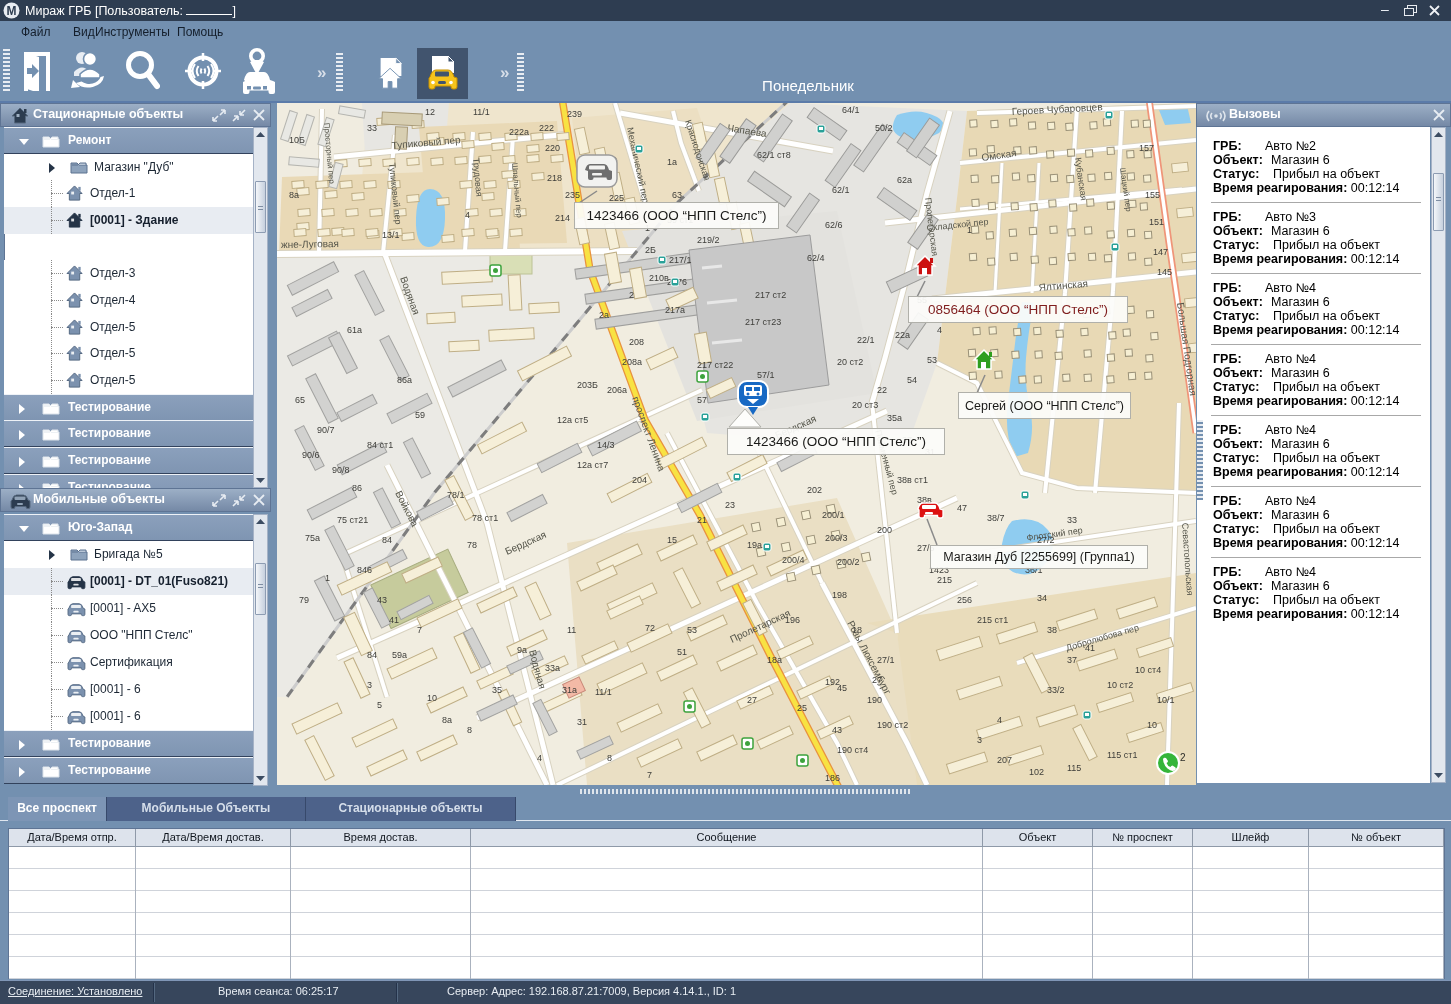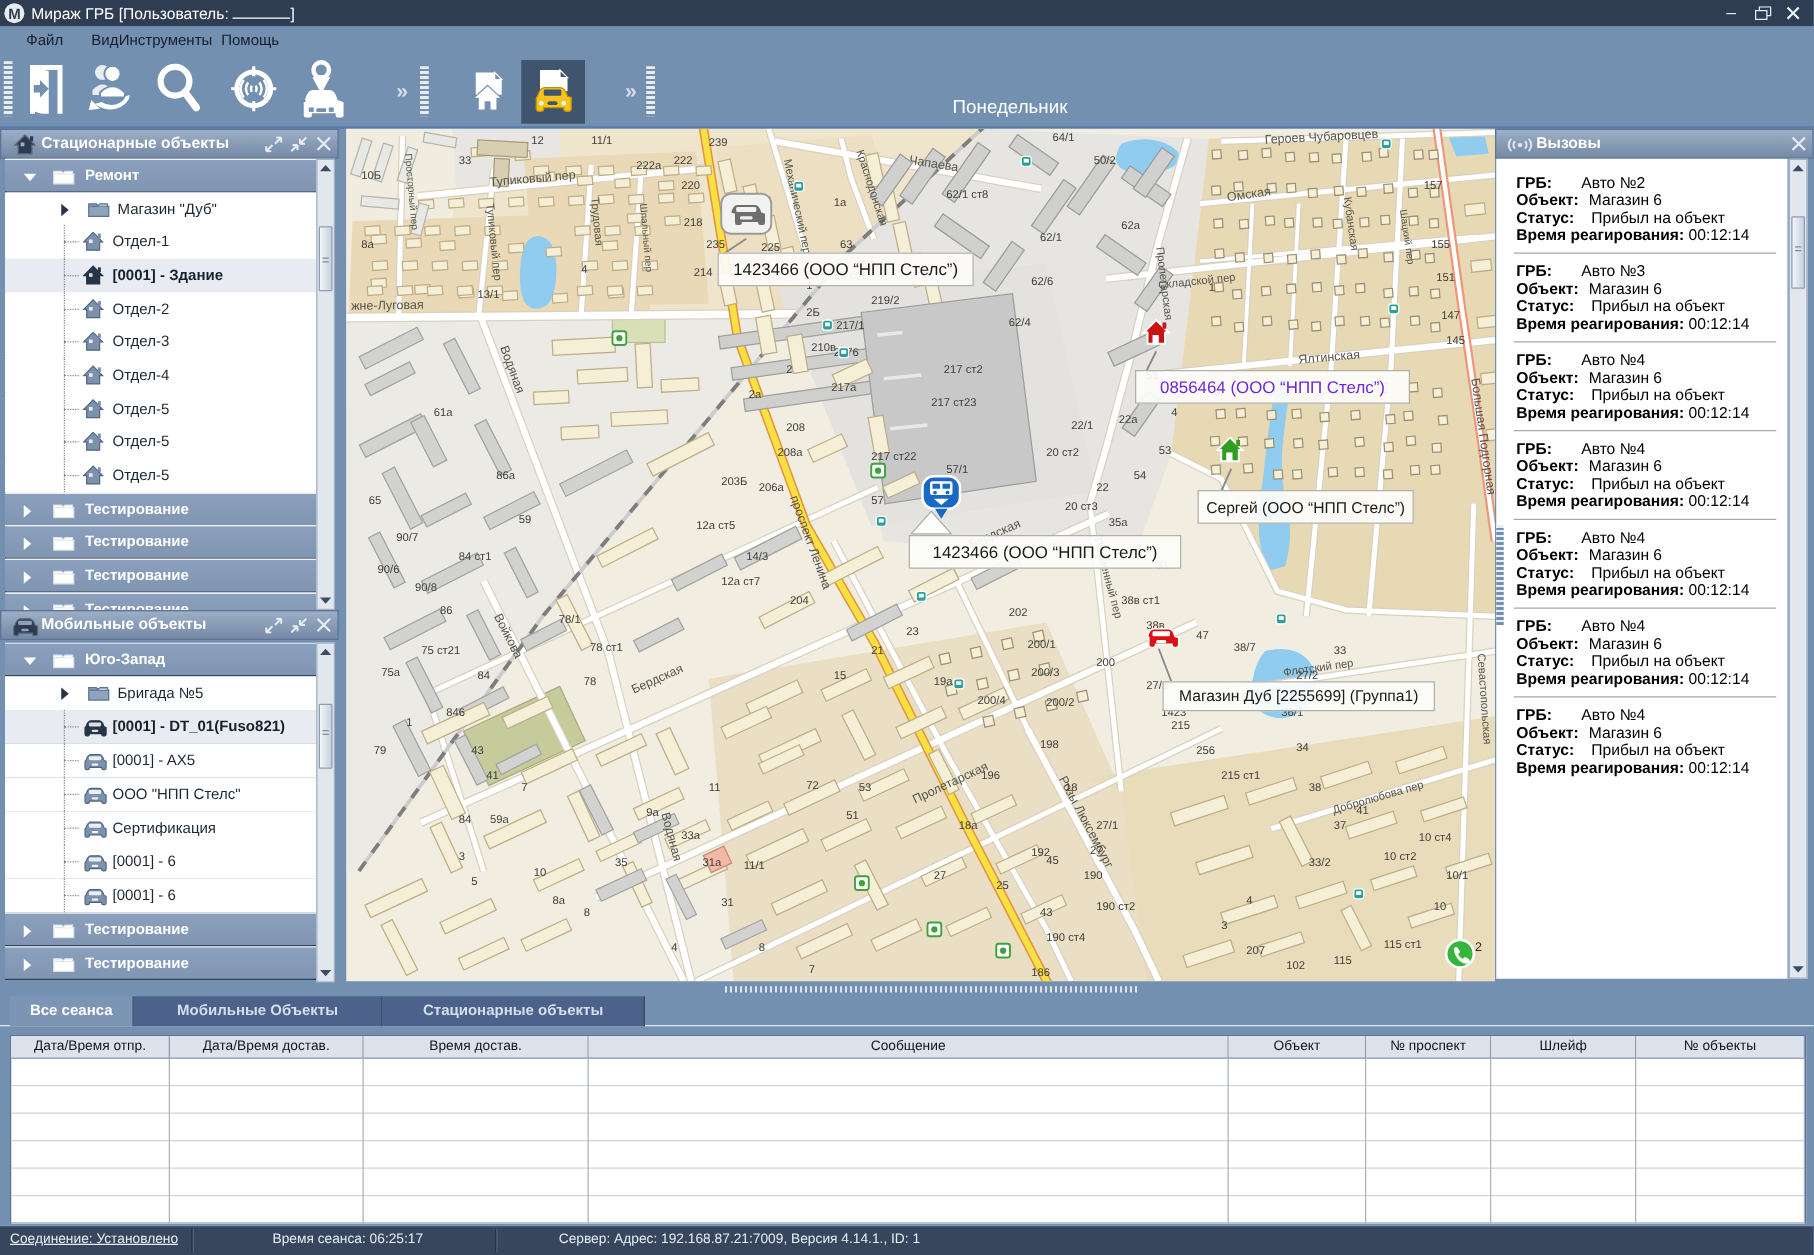--- a/index.html
+++ b/index.html
@@ -171,32 +171,20 @@
       <div style="position:absolute;left:47px;top:0;height:27px;border-left:1px dotted #8a8a8a;"></div>
       <div style="position:absolute;left:47px;top:13px;width:12px;border-top:1px dotted #8a8a8a;"></div>
       <span style="position:absolute;left:62px;top:0;">
         <svg width="18" height="17" viewBox="0 0 19 18" style="position:absolute;top:5px;">
           <path d="M9 1 L17 9 L14.5 9 L14.5 16 L3.5 16 L3.5 9 L1 9 Z" fill="#253447" stroke="#253447" stroke-width="1"></path>
           <rect x="5.5" y="7" width="3" height="3" fill="#fff" opacity="0.85"></rect>
           <rect x="13" y="2" width="2.5" height="4" fill="#253447"></rect>
         </svg>
       </span>
       <span style="position:absolute;left:86px;top:6px;">[0001] - Здание</span>
-    </div>
-    <div class="treerow" style="top:107px;height:27px;">
-      <div style="position:absolute;left:47px;top:0;height:27px;border-left:1px dotted #8a8a8a;"></div>
-      <div style="position:absolute;left:47px;top:13px;width:12px;border-top:1px dotted #8a8a8a;"></div>
-      <span style="position:absolute;left:62px;top:0;">
-        <svg width="18" height="17" viewBox="0 0 19 18" style="position:absolute;top:5px;">
-          <path d="M9 1 L17 9 L14.5 9 L14.5 16 L3.5 16 L3.5 9 L1 9 Z" fill="#7b91ae" stroke="#51657f" stroke-width="1"></path>
-          <rect x="5.5" y="7" width="3" height="3" fill="#fff" opacity="0.85"></rect>
-          <rect x="13" y="2" width="2.5" height="4" fill="#7b91ae"></rect>
-        </svg>
-      </span>
-      <span style="position:absolute;left:86px;top:6px;">Отдел-2</span>
     </div>
     <div class="treerow" style="top:133px;height:27px;">
       <div style="position:absolute;left:47px;top:0;height:27px;border-left:1px dotted #8a8a8a;"></div>
       <div style="position:absolute;left:47px;top:13px;width:12px;border-top:1px dotted #8a8a8a;"></div>
       <span style="position:absolute;left:62px;top:0;">
         <svg width="18" height="17" viewBox="0 0 19 18" style="position:absolute;top:5px;">
           <path d="M9 1 L17 9 L14.5 9 L14.5 16 L3.5 16 L3.5 9 L1 9 Z" fill="#7b91ae" stroke="#51657f" stroke-width="1"></path>
           <rect x="5.5" y="7" width="3" height="3" fill="#fff" opacity="0.85"></rect>
           <rect x="13" y="2" width="2.5" height="4" fill="#7b91ae"></rect>
         </svg>
@@ -1166,21 +1154,21 @@
 </g>
         <g transform="translate(879,648)">
 <circle cx="12" cy="12" r="11" fill="#35b53a" stroke="#fff" stroke-width="2"></circle>
 <path d="M7 8 q1 -2 3 -1 l2 3 q0 1.5 -1.5 2 q1 3 4 4 q0.5 -1.5 2 -1.5 l3 2 q1 2 -1 3 q-3 1.5 -7 -2 q-4 -3.5 -4.5 -9.5 Z" fill="#fff"></path>
 <text x="24" y="10" font-size="10" fill="#2c2c28">2</text>
 </g>
       </g>
 </svg>
 <div style="position:absolute;left:297px;top:99px;width:205px;height:27px;background:rgba(252,252,250,0.93);border:1px solid #b0b0aa;font-size:13.5px;color:#1a1a18;text-align:center;line-height:26px;white-space:nowrap;">1423466 (ООО “НПП Стелс”)</div>
 <div style="position:absolute;left:450px;top:325px;width:218px;height:27px;background:rgba(252,252,250,0.93);border:1px solid #b0b0aa;font-size:13.5px;color:#1a1a18;text-align:center;line-height:26px;white-space:nowrap;">1423466 (ООО “НПП Стелс”)</div>
-<div style="position:absolute;left:631px;top:193px;width:220px;height:27px;background:rgba(252,252,250,0.93);border:1px solid #b0b0aa;font-size:13.5px;color:#6d28d9;text-align:center;line-height:26px;white-space:nowrap;">0856464 (ООО “НПП Стелс”)</div>
+<div style="position:absolute;left:631px;top:193px;width:220px;height:27px;background:rgba(252,252,250,0.93);border:1px solid #b0b0aa;font-size:13.5px;color:#7f1d1d;text-align:center;line-height:26px;white-space:nowrap;">0856464 (ООО “НПП Стелс”)</div>
 <div style="position:absolute;left:681px;top:289px;width:173px;height:27px;background:rgba(252,252,250,0.93);border:1px solid #b0b0aa;font-size:12.5px;color:#1a1a18;text-align:center;line-height:26px;white-space:nowrap;">Сергей (ООО “НПП Стелс”)</div>
 <div style="position:absolute;left:653px;top:442px;width:218px;height:24px;background:rgba(252,252,250,0.93);border:1px solid #b0b0aa;font-size:12.5px;color:#1a1a18;text-align:center;line-height:23px;white-space:nowrap;">Магазин Дуб [2255699] (Группа1)</div>
 </div>
 <div class="panelhdr" style="left:1196px;top:103px;width:255px;">
     <svg style="position:absolute;left:8px;top:4px" width="22" height="16" viewBox="0 0 22 16">
       <path d="M4 3 q-4 5 0 10 M7 5 q-2.5 3 0 6 M18 3 q4 5 0 10 M15 5 q2.5 3 0 6" stroke="#dfe5ec" stroke-width="1.6" fill="none"></path>
       <circle cx="11" cy="8" r="1.8" fill="#dfe5ec"></circle>
     </svg>
     <span style="position:absolute;left:32px;top:3px;">Вызовы</span>
     <svg style="position:absolute;right:4px;top:5px" width="14" height="13">
@@ -1247,33 +1235,33 @@
 <div class="vthumb" style="top:45px;height:58px;">
       <div style="margin:23px 2px;border-top:1px solid #7e8da2;border-bottom:1px solid #7e8da2;height:4px;"></div>
     </div>
 </div>
 <div class="grip abs" style="left:1197px;top:420px;height:80px;width:6px;"></div>
 <div class="abs" style="left:0;top:786px;width:1451px;height:11px;background:#7390b0;">
     <div style="position:absolute;left:580px;top:3px;width:330px;height:5px;background:repeating-linear-gradient(to right,#dfe5ec 0,#dfe5ec 2px,#7390b0 2px,#7390b0 4px);"></div>
   </div>
 <div id="tabbar" class="abs">
  <div style="position:absolute;left:0;top:23px;width:1451px;height:1px;background:#dfe6ef;"></div>
- <div class="tab tabactive" style="left:8px;width:99px;">Все сеанса</div>
+ <div class="tab tabactive" style="left:8px;width:99px;">Все проспект</div>
  <div class="tab" style="left:107px;width:199px;">Мобильные Объекты</div>
  <div class="tab" style="left:306px;width:210px;">Стационарные объекты</div>
 </div>
 <div id="tablewrap" class="abs">
     <div class="th" style="left:0px;width:127px;">Дата/Время отпр.</div>
     <div class="th" style="left:127px;width:155px;">Дата/Время достав.</div>
     <div class="th" style="left:282px;width:180px;">Время достав.</div>
     <div class="th" style="left:462px;width:512px;">Сообщение</div>
     <div class="th" style="left:974px;width:110px;">Объект</div>
     <div class="th" style="left:1084px;width:100px;">№ проспект</div>
     <div class="th" style="left:1184px;width:116px;">Шлейф</div>
-    <div class="th" style="left:1300px;width:135px;">№ объекты</div>
+    <div class="th" style="left:1300px;width:135px;">№ объект</div>
     <div class="trow" style="top:18px;">
       <div class="tcell" style="left:0px;width:127px;"></div>
       <div class="tcell" style="left:127px;width:155px;"></div>
       <div class="tcell" style="left:282px;width:180px;"></div>
       <div class="tcell" style="left:462px;width:512px;"></div>
       <div class="tcell" style="left:974px;width:110px;"></div>
       <div class="tcell" style="left:1084px;width:100px;"></div>
       <div class="tcell" style="left:1184px;width:116px;"></div>
       <div class="tcell" style="left:1300px;width:135px;"></div>
     </div>

